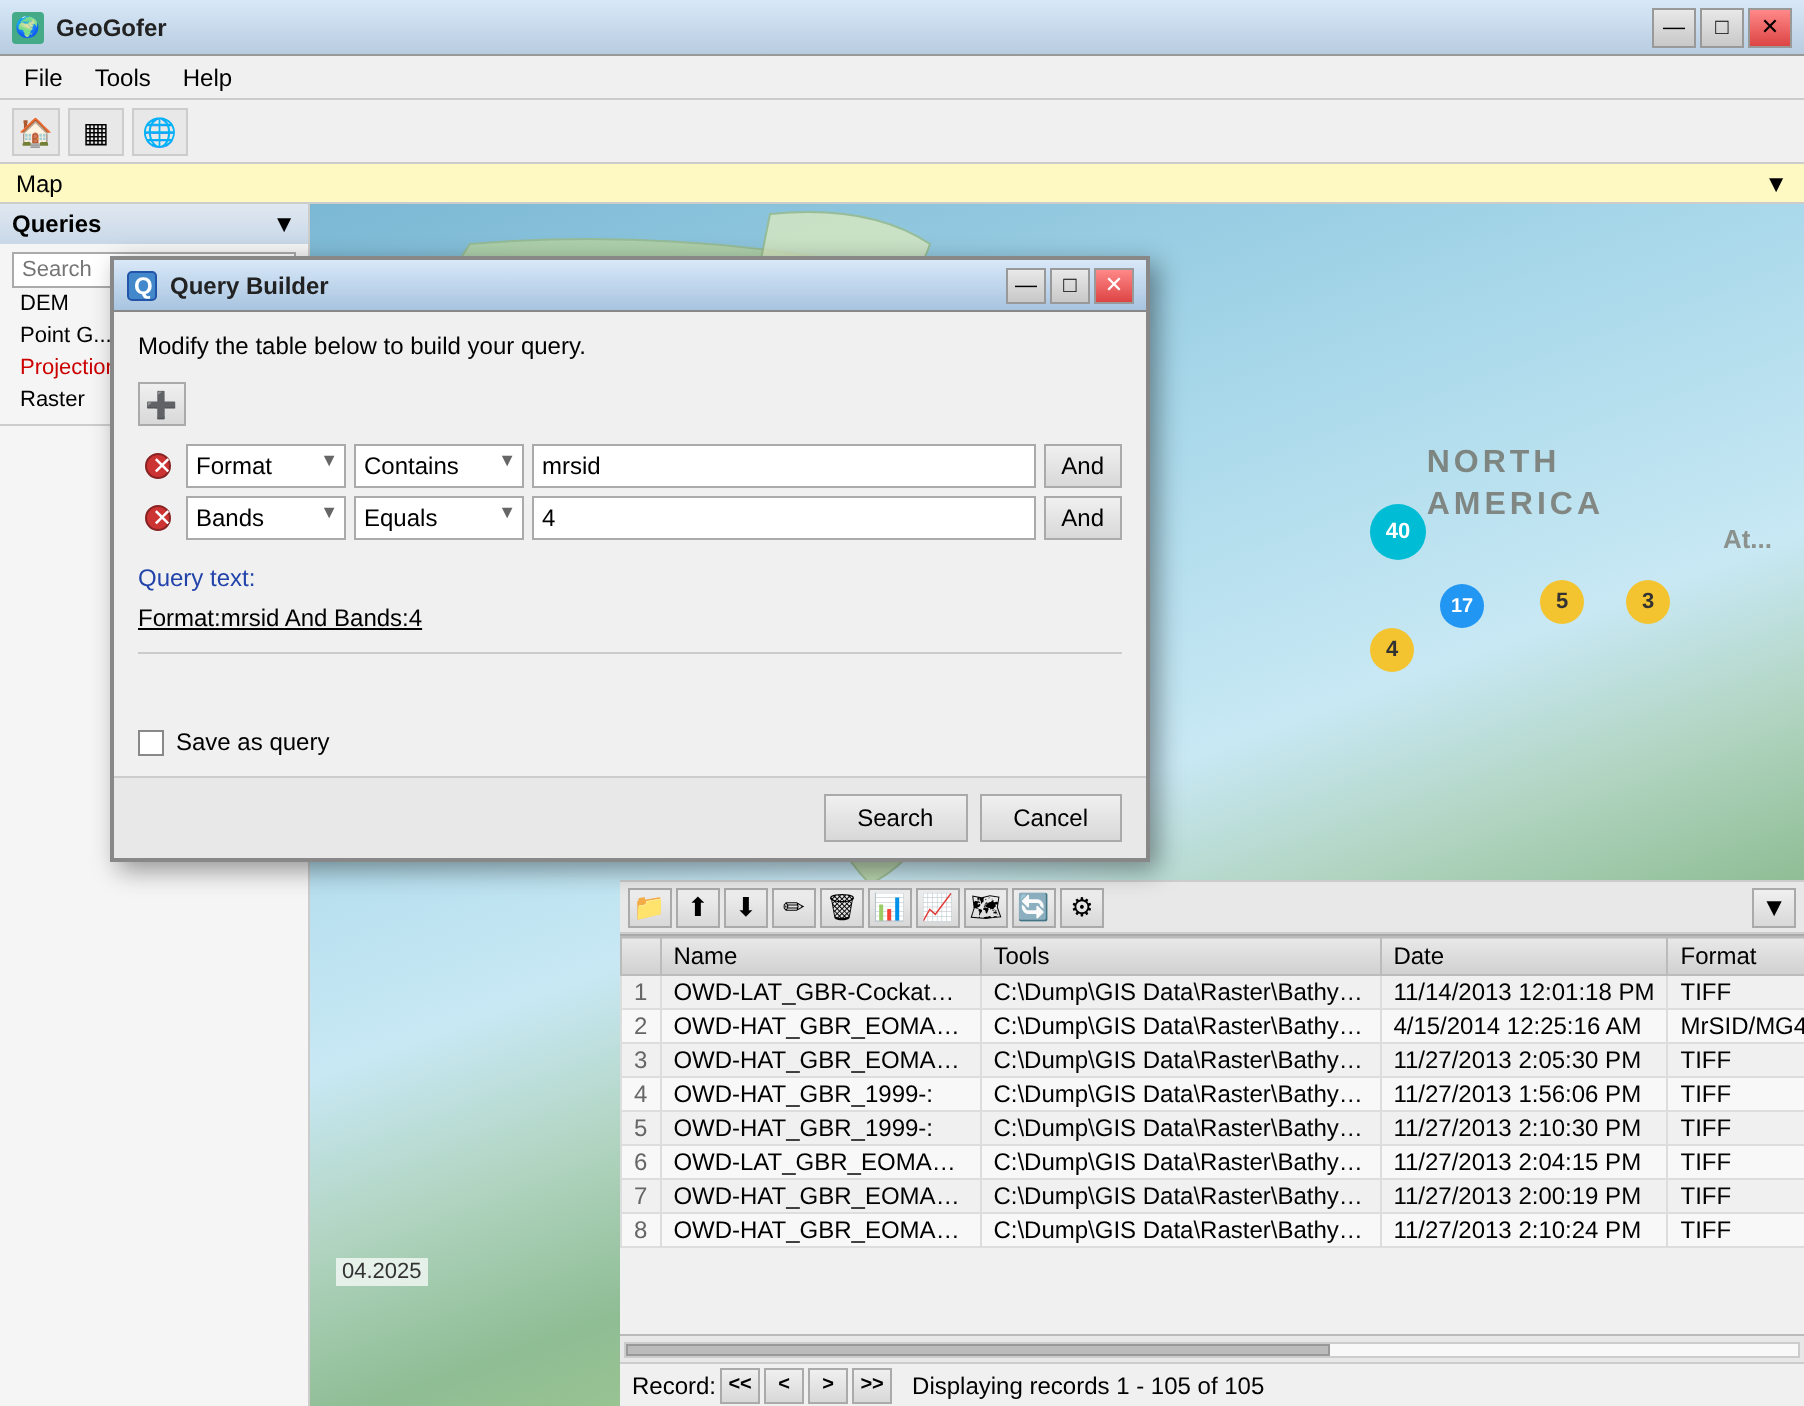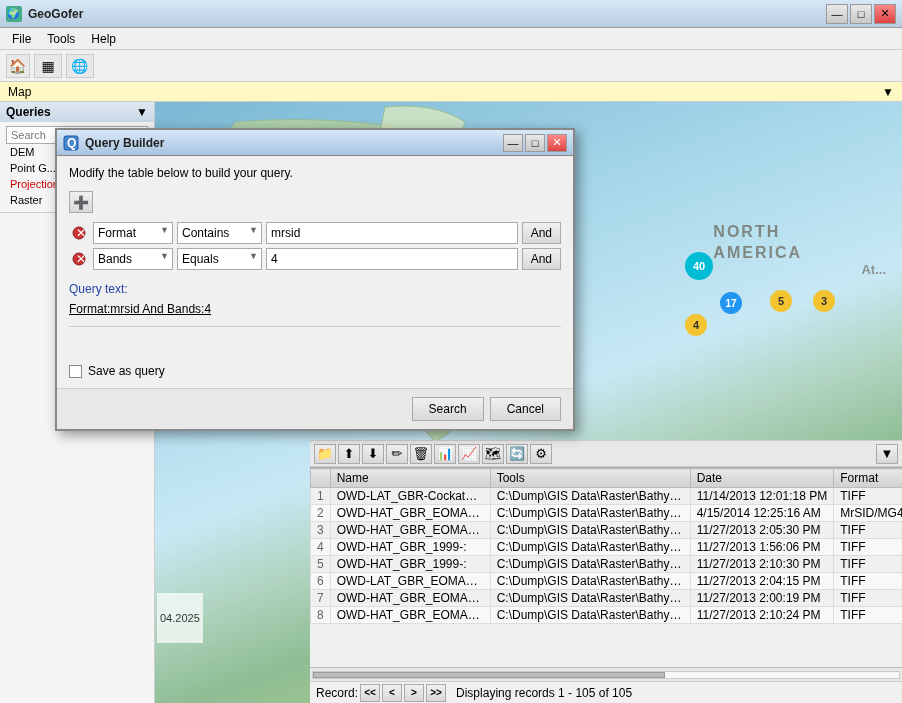--- a/index.html
+++ b/index.html
@@ -102,25 +102,25 @@
       justify-content: center;
       font-size: 11px;
       font-weight: bold;
       color: white;
       cursor: pointer;
     }
 
     .coord-label {
       position: absolute;
       bottom: 60px;
-      left: 2px;
+      left: 13px;
       font-size: 11px;
       color: #333;
       background: rgba(255,255,255,0.7);
-      padding: 19px 3px;
+      padding: 1px 3px;
     }
 
     
     .left-sidebar {
       width: 155px;
       background: #f5f5f5;
       border-right: 1px solid #ccc;
       display: flex;
       flex-direction: column;
       overflow: hidden;

